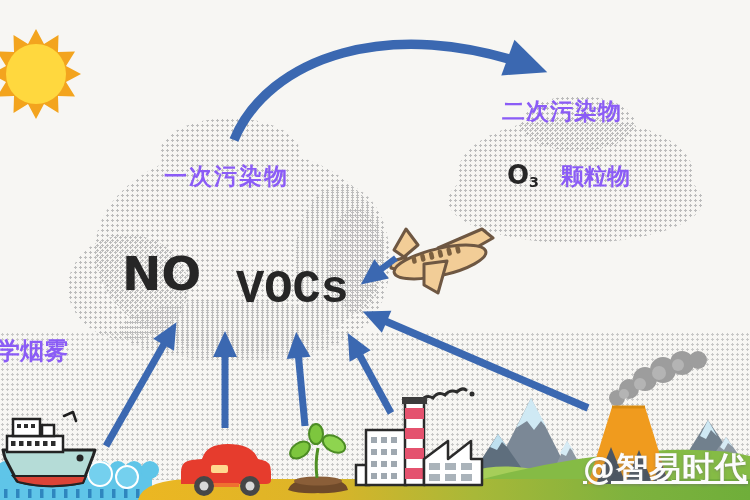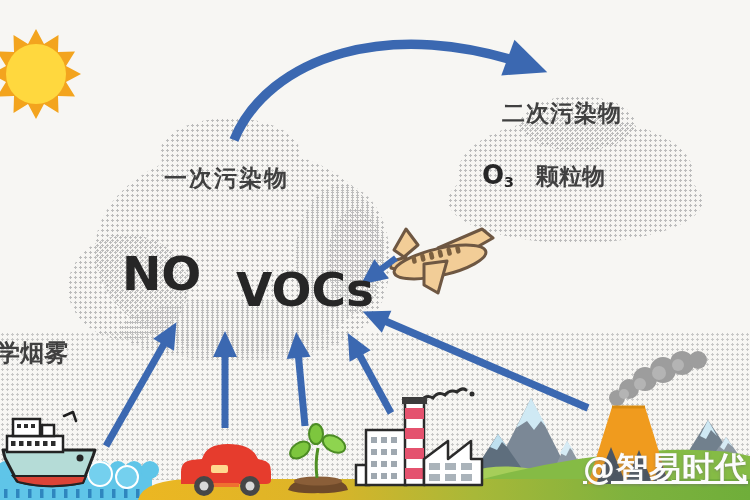--- a/index.html
+++ b/index.html
@@ -10,21 +10,21 @@
   }
   
   .dots{
     position:absolute;z-index:1;border-radius:50%;
     background-image:radial-gradient(circle,#bcbcbc 1.15px,rgba(0,0,0,0) 1.35px);
     background-size:5px 5px;
   }
   .band{border-radius:0;opacity:.8;}
   #scene{position:absolute;left:0;top:0;z-index:2;}
   .t{position:absolute;line-height:1;white-space:nowrap;z-index:3;color:#262626;}
-  .label{font-weight:bold;color:#404040;}
+  .label{font-weight:bold;color:#8b5cf6;font-family:Liberation Mono, monospace;}
   .formula{font-weight:600;color:#262626;}
   .sub{font-size:.55em;vertical-align:-0.22em;}
   .gap{display:inline-block;width:22px;}
   .watermark{
     font-size:32px;font-weight:bold;color:#fcfcfc;letter-spacing:1px;
     text-shadow:0 1px 3px rgba(110,110,110,.55);
     text-decoration:underline;
   }
 </style>
 </head>
@@ -247,21 +247,21 @@
       <path d="M225,428 L225,340" stroke-width="7" marker-end="url(#mSm)"></path>
       <path d="M305,426 L297,341" stroke-width="7" marker-end="url(#mSm)"></path>
       <path d="M391,413 L352,341" stroke-width="7" marker-end="url(#mSm)"></path>
       <path d="M588,408 L371,315" stroke-width="7.5" marker-end="url(#mSm)"></path>
       <path d="M396,258 L368,279" stroke-width="6.5" marker-end="url(#mSm)"></path>
     </g>
   </svg>
 
   <div class="t label" style="left:164px;top:167px;font-size:23px;letter-spacing:2px;text-align:right;">一次污染物</div>
   <div class="t formula" style="left:122px;top:250px;font-size:47px;">NO</div>
-  <div class="t formula" style="left:236px;top:266px;font-size:47px;">VOCs</div>
+  <div class="t formula" style="left:236px;top:266px;font-size:47px;font-family:Liberation Mono, monospace;">VOCs</div>
   <div class="t label" style="left:502px;top:102px;font-size:23px;letter-spacing:1px;">二次污染物</div>
-  <div class="t formula" style="left:482px;top:162px;font-size:26px;">
+  <div class="t formula" style="left:507px;top:162px;font-size:26px;">
     <span>O</span><span class="sub">3</span><span class="gap"></span><span class="label" style="font-size:23px;">颗粒物</span>
   </div>
   <div class="t label" style="left:-4px;top:341px;font-size:24px;">学烟雾</div>
   <div class="t watermark" style="left:583px;top:452px;">@智易时代</div>
 
 </div>
 
 </body></html>

